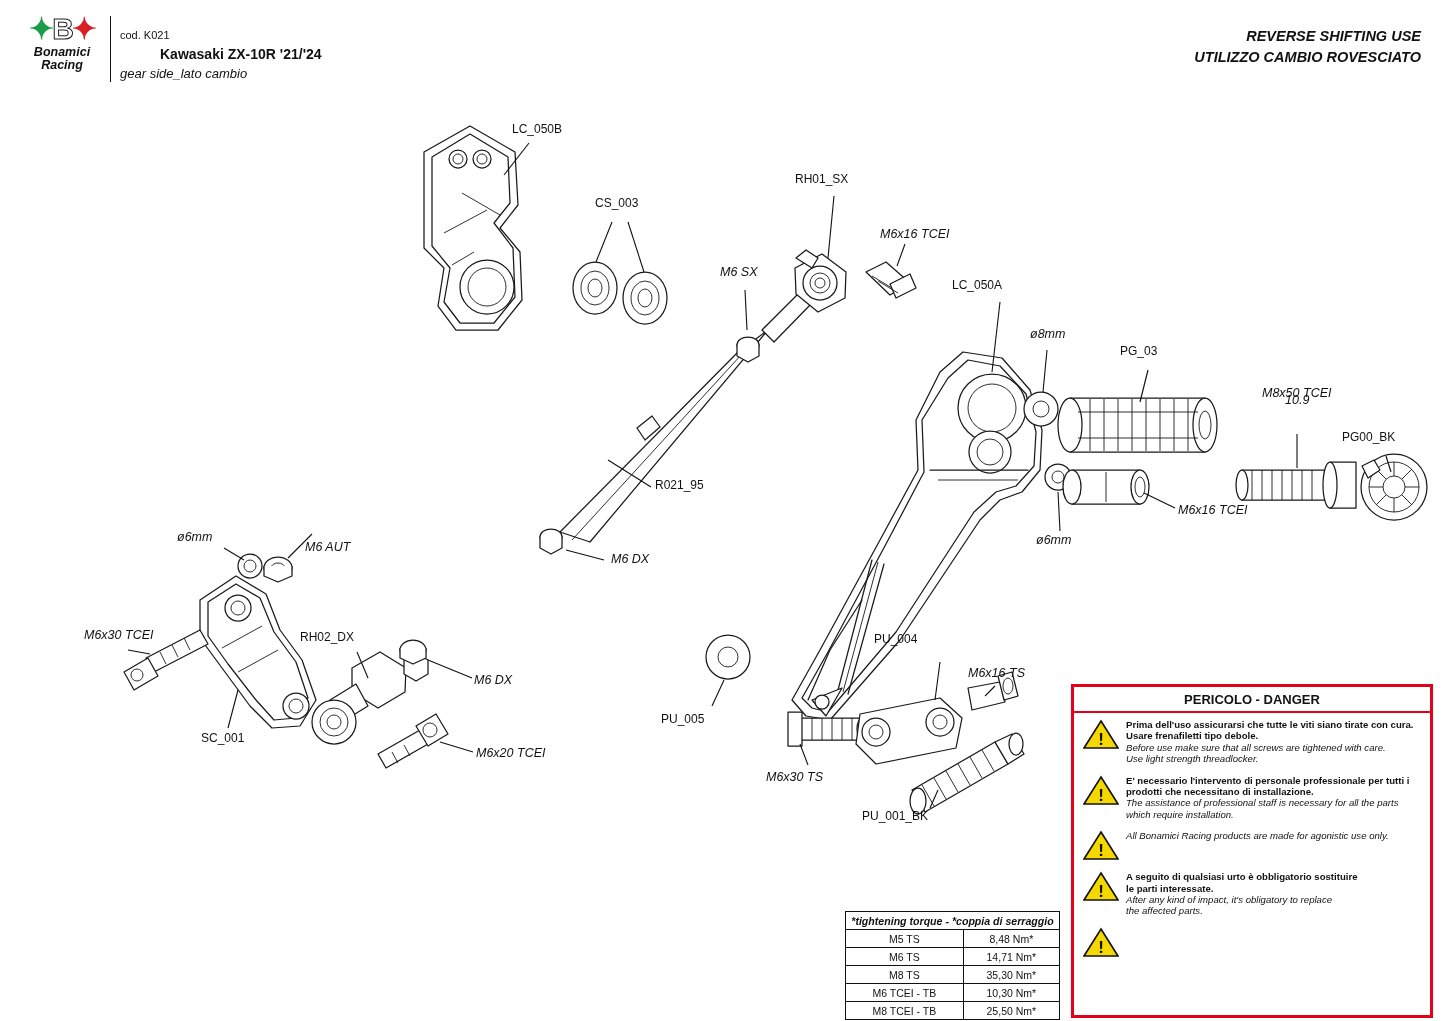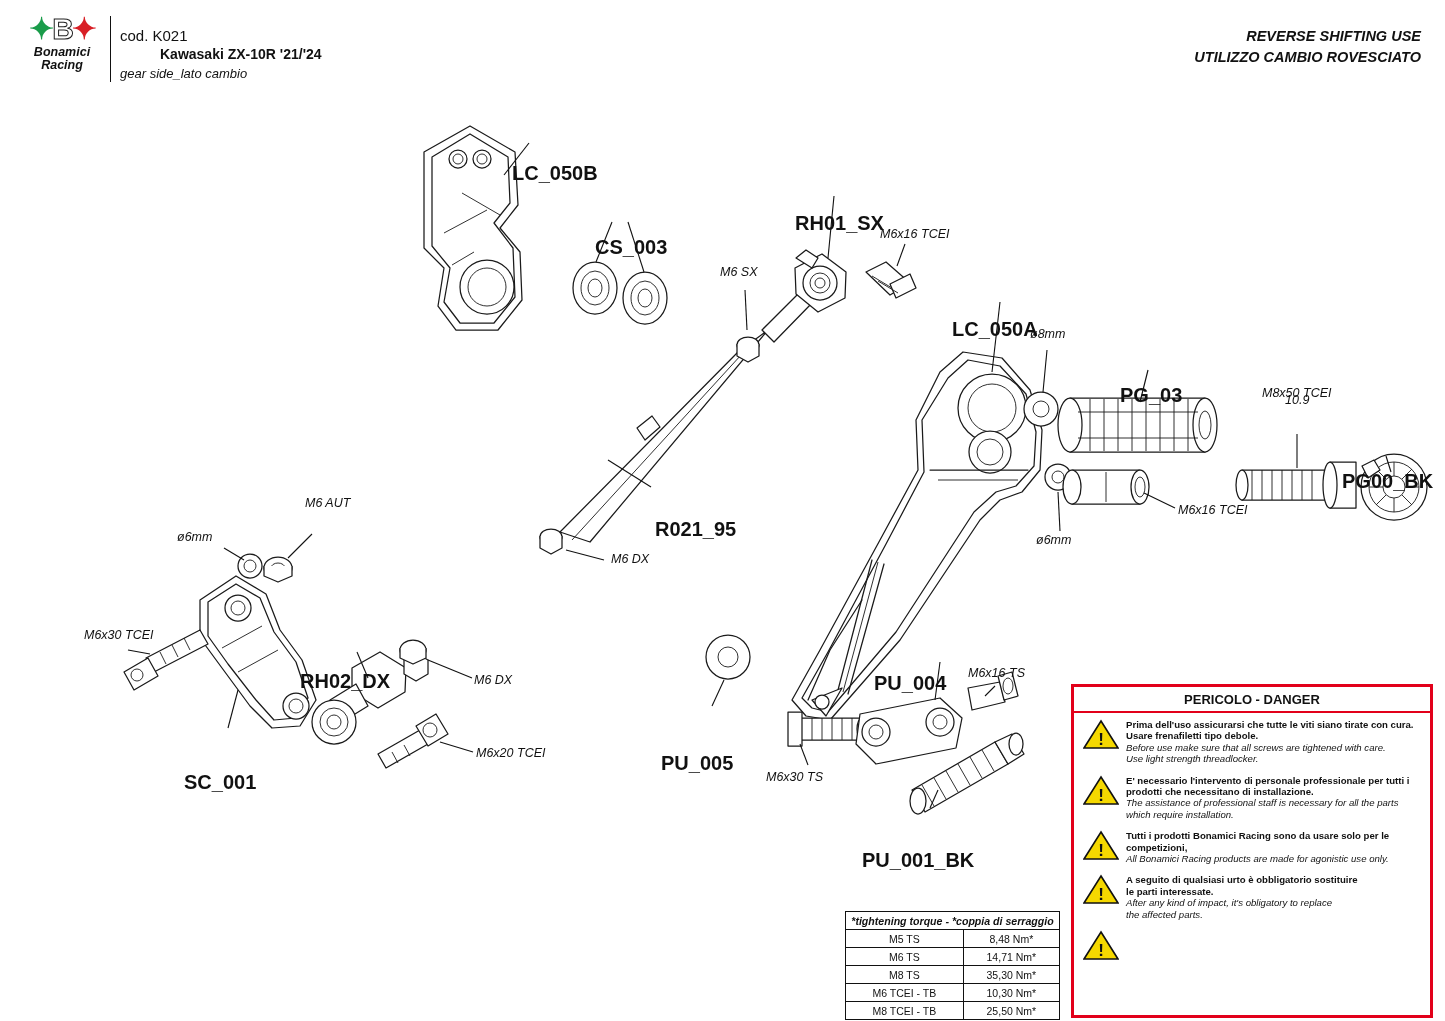--- a/index.html
+++ b/index.html
@@ -16,27 +16,27 @@
   
   .header{position:absolute;left:0;top:0;width:1445px;height:92px;}
   .logo{position:absolute;left:18px;top:14px;width:88px;height:66px;text-align:center;}
   .logo-mark{font-size:30px;line-height:30px;font-weight:bold;letter-spacing:-2px;}
   .logo-mark .g{color:#1a9c4a;}
   .logo-mark .w{color:#ffffff;-webkit-text-stroke:1px #222;}
   .logo-mark .r{color:#d81f26;}
   .logo-name{font-size:12.5px;font-weight:bold;font-style:italic;line-height:13px;margin-top:2px;color:#111;}
   .hdr-rule{position:absolute;left:110px;top:16px;width:1px;height:66px;background:#111;}
   .hdr-text{position:absolute;left:120px;top:26px;line-height:19px;}
-  .hdr-text .l1{font-size:15px;}
+  .hdr-text .l1{font-size:11px;}
   .hdr-text .l2{font-size:14px;font-weight:bold;padding-left:40px;}
   .hdr-text .l3{font-size:13px;font-style:italic;}
   .hdr-right{position:absolute;right:24px;top:26px;text-align:right;font-style:italic;font-weight:bold;font-size:14.5px;line-height:21px;}
 
   
-  .lbl{position:absolute;font-weight:bold;font-size:20px;white-space:nowrap;margin-top:40px;}
+  .lbl{position:absolute;font-weight:normal;font-size:12px;white-space:nowrap;}
   .lbl-i{position:absolute;font-style:italic;font-size:12.5px;white-space:nowrap;}
 
   
   .danger{position:absolute;left:1071px;top:684px;width:356px;height:328px;border:3px solid #e2001a;background:#fff;}
   .danger-title{height:24px;border-bottom:2px solid #e2001a;display:flex;align-items:center;justify-content:center;font-weight:bold;font-size:13px;color:#111;}
   .danger-row{display:flex;gap:7px;padding:6px 7px 4px 9px;}
   .warn{width:36px;min-width:36px;height:31px;position:relative;}
   .warn svg{display:block;}
   .danger-txt{font-size:9.6px;line-height:11.4px;}
   .danger-txt .it{font-style:italic;}
@@ -307,36 +307,36 @@
 
   </svg>
 
   <div class="lbl" style="left:512px;top:122px;">LC_050B</div>
   <div class="lbl" style="left:595px;top:196px;">CS_003</div>
   <div class="lbl" style="left:795px;top:172px;">RH01_SX</div>
   <div class="lbl" style="left:952px;top:278px;">LC_050A</div>
   <div class="lbl" style="left:1120px;top:344px;">PG_03</div>
   <div class="lbl" style="left:1342px;top:430px;">PG00_BK</div>
   <div class="lbl" style="left:655px;top:478px;">R021_95</div>
-  <div class="lbl" style="left:184px;top:731px;">SC_001</div>
+  <div class="lbl" style="left:201px;top:731px;">SC_001</div>
   <div class="lbl" style="left:300px;top:630px;">RH02_DX</div>
   <div class="lbl" style="left:661px;top:712px;">PU_005</div>
   <div class="lbl" style="left:874px;top:632px;">PU_004</div>
   <div class="lbl" style="left:862px;top:809px;">PU_001_BK</div>
 
   <div class="lbl-i" style="left:880px;top:227px;">M6x16 TCEI</div>
   <div class="lbl-i" style="left:720px;top:265px;">M6 SX</div>
   <div class="lbl-i" style="left:611px;top:552px;">M6 DX</div>
   <div class="lbl-i" style="left:1030px;top:327px;">ø8mm</div>
   <div class="lbl-i" style="left:1262px;top:386px;">M8x50 TCEI</div>
   <div class="lbl-i" style="left:1285px;top:393px;text-align:right;">10.9</div>
   <div class="lbl-i" style="left:1178px;top:503px;">M6x16 TCEI</div>
   <div class="lbl-i" style="left:1036px;top:533px;">ø6mm</div>
   <div class="lbl-i" style="left:177px;top:530px;">ø6mm</div>
-  <div class="lbl-i" style="left:305px;top:496px;">M6 AUT</div>
+  <div class="lbl-i" style="left:305px;top:540px;">M6 AUT</div>
   <div class="lbl-i" style="left:84px;top:628px;">M6x30 TCEI</div>
   <div class="lbl-i" style="left:474px;top:673px;">M6 DX</div>
   <div class="lbl-i" style="left:476px;top:746px;">M6x20 TCEI</div>
   <div class="lbl-i" style="left:766px;top:770px;">M6x30 TS</div>
   <div class="lbl-i" style="left:968px;top:666px;">M6x16 TS</div>
 
   <table class="torque">
     <tbody>
         <tr>
       <td class="cap" colspan="2">*tightening torque -  *coppia di serraggio</td>
@@ -398,21 +398,20 @@
     </div>
 
     <div class="danger-row">
       <div class="warn">
         <svg viewBox="0 0 36 31" width="36" height="31">
             <polygon points="18,2 35,29 1,29" fill="#f5d800" stroke="#111" stroke-width="1.6"></polygon>
             <text x="18" y="26" font-size="17" font-family="Liberation Sans, sans-serif" font-weight="bold" text-anchor="middle" fill="#111">!</text>
           </svg>
       </div>
       <div class="danger-txt">
-        <div class="bd">Tutti i prodotti Bonamici Racing sono da usare solo per le competizioni,</div>
         <div class="it">All Bonamici Racing products are made for agonistic use only.</div>
       </div>
     </div>
 
     <div class="danger-row">
       <div class="warn">
         <svg viewBox="0 0 36 31" width="36" height="31">
             <polygon points="18,2 35,29 1,29" fill="#f5d800" stroke="#111" stroke-width="1.6"></polygon>
             <text x="18" y="26" font-size="17" font-family="Liberation Sans, sans-serif" font-weight="bold" text-anchor="middle" fill="#111">!</text>
           </svg>

